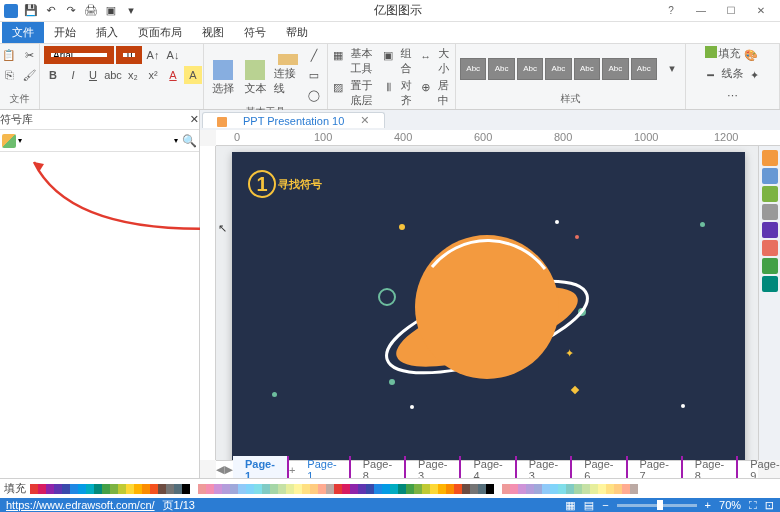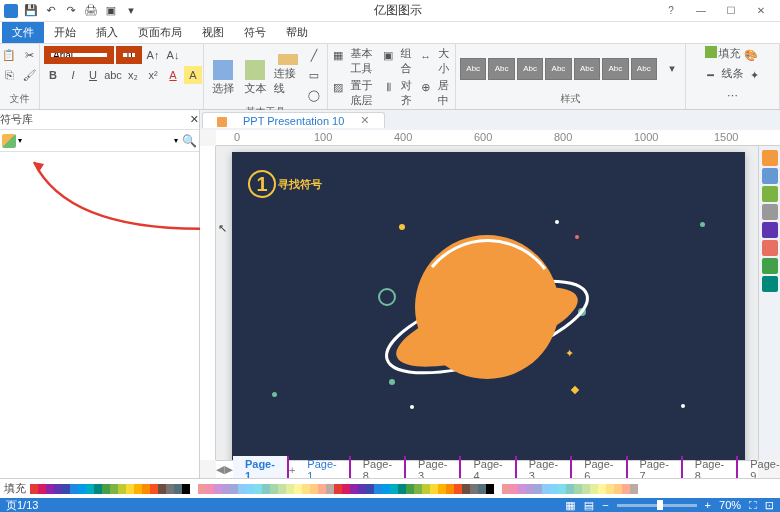--- a/index.html
+++ b/index.html
@@ -250,21 +250,21 @@
         <span style="color:#888">✕</span>
       </div>
     </div>
     <div class="ruler-h">
       <span style="left:18px">0</span>
         <span style="left:98px">100</span>
         <span style="left:178px">400</span>
         <span style="left:258px">600</span>
         <span style="left:338px">800</span>
         <span style="left:418px">1000</span>
-        <span style="left:498px">1500</span>
+        <span style="left:498px">1200</span>
     </div>
     <div class="ruler-v"></div>
 
     <div class="canvas-viewport">
       <div style="position:absolute;left:2px;top:76px;font-size:11px;color:#333">↖</div>
       <div class="slide">
         <div class="slide-title">
           <span class="num">1</span>
           <span>寻找符号</span>
         </div>
@@ -397,20 +397,21 @@
       <span style="background: rgb(230, 238, 156);"></span>
       <span style="background: rgb(255, 245, 157);"></span>
       <span style="background: rgb(255, 224, 130);"></span>
       <span style="background: rgb(255, 204, 128);"></span>
       <span style="background: rgb(255, 171, 145);"></span>
       <span style="background: rgb(188, 170, 164);"></span>
     </div>
 </div>
 
 <div class="bottom-bar">
+  <span class="url">https://www.edrawsoft.com/cn/</span>
   <span>页1/13</span>
   <div class="spacer"></div>
   <span>▦</span>
   <span>▤</span>
   <span>−</span>
   <div class="zoom-slider">
       <div class="thumb"></div>
     </div>
   <span>+</span>
   <span>70%</span>

